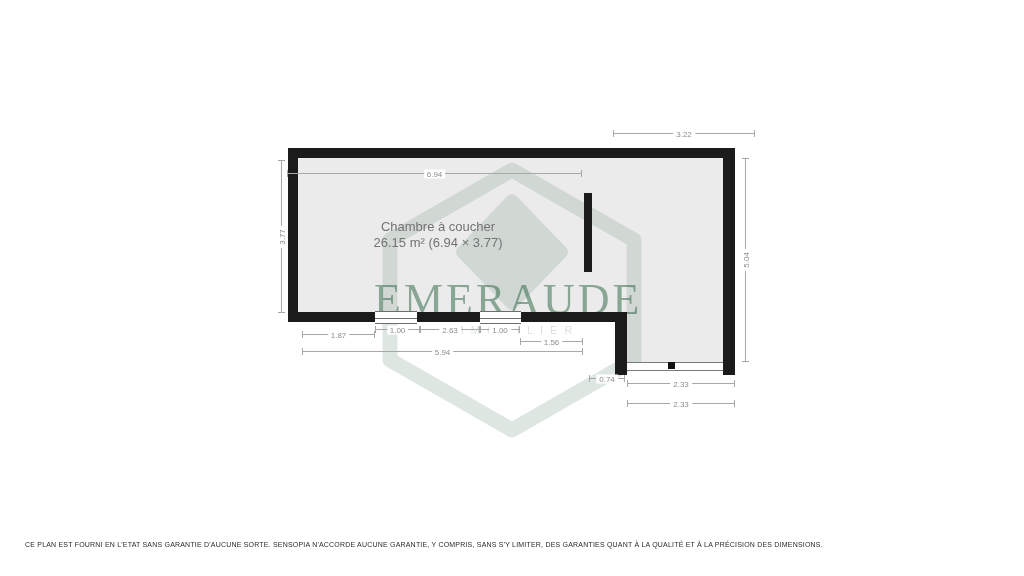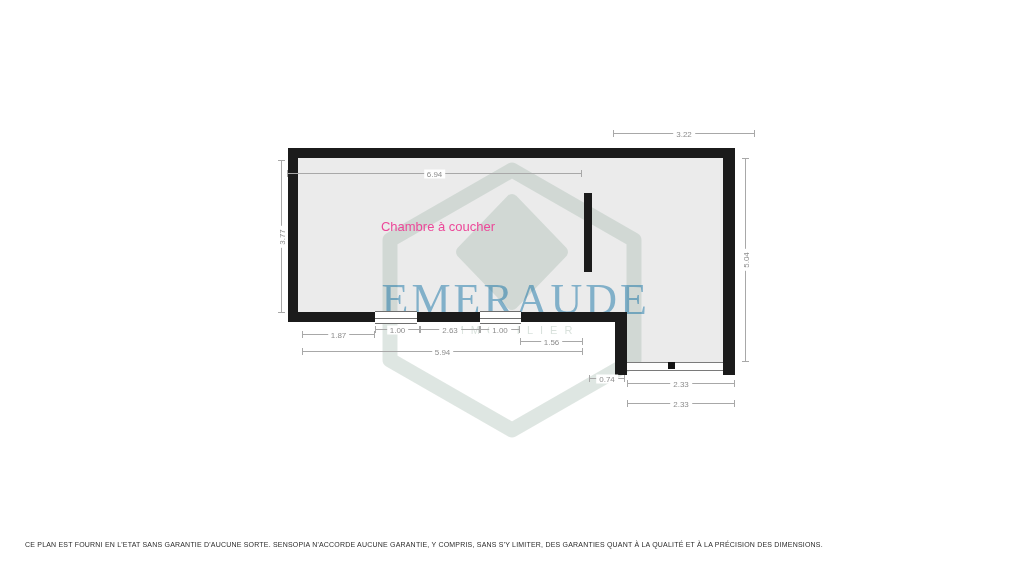--- a/index.html
+++ b/index.html
@@ -20,26 +20,26 @@
   .dim-h::before{left:0;}
   .dim-h::after{right:0;}
   .dim-v{position:absolute;width:0;border-left:1px solid #a8a8a8;}
   .dim-v::before,.dim-v::after{content:"";position:absolute;height:1px;width:7px;background:#a8a8a8;left:-4px;}
   .dim-v::before{top:0;}
   .dim-v::after{bottom:0;}
   .dim-label{position:absolute;left:50%;top:0;transform:translate(-50%,-50%);
              background:#fff;padding:0 3px;font-size:8px;line-height:9px;color:#8d8d8d;white-space:nowrap;}
   .dim-v .dim-label{left:0;top:50%;transform:translate(-50%,-50%) rotate(-90deg);}
 
-  .room-label{position:absolute;text-align:center;color:#ec4899;font-size:13px;line-height:15.5px;}
+  .room-label{position:absolute;text-align:center;color:#737373;font-size:13px;line-height:15.5px;}
 
   .watermark{position:absolute;pointer-events:none;}
-  .wm-text{position:absolute;left:374px;top:278px;width:276px;text-align:right;
+  .wm-text{position:absolute;left:374px;top:278px;width:276px;text-align:left;
            font-family:"Liberation Serif", serif;font-size:44px;line-height:44px;letter-spacing:3px;
-           color:#0369a1;opacity:0.45;}
+           color:#14532d;opacity:0.45;}
   .wm-sub{position:absolute;left:374px;top:324px;width:276px;text-align:center;
           font-family:"Liberation Sans", sans-serif;font-size:11px;letter-spacing:7px;
           color:#9cb3a6;opacity:0.38;}
 
   .disclaimer{position:absolute;left:25px;top:541px;font-size:7px;letter-spacing:.2px;
               color:#2a2a2a;white-space:nowrap;}
 </style>
 </head>
 <body>
 
@@ -69,20 +69,21 @@
 
   <div class="window" style="left:375px;top:311px;width:42px;height:11px;"></div>
   <div class="window" style="left:480px;top:311px;width:41px;height:11px;"></div>
 
   <div class="sliding-door" style="left:627px;top:362px;width:96px;height:7px;">
     <div class="handle" style="left:41px;"></div>
   </div>
 
   <div class="room-label" style="left:318px;top:219px;width:240px;">
     <div>Chambre à coucher</div>
+    <div>26.15 m² (6.94 × 3.77)</div>
   </div>
 
   <div class="dim-h" style="left:287px;top:133px;width:295px;margin-top:40px;">
     <span class="dim-label">6.94</span>
   </div>
   <div class="dim-h" style="left:613px;top:133px;width:142px;">
     <span class="dim-label">3.22</span>
   </div>
   <div class="dim-v" style="left:281px;top:160px;height:153px;">
     <span class="dim-label">3.77</span>

